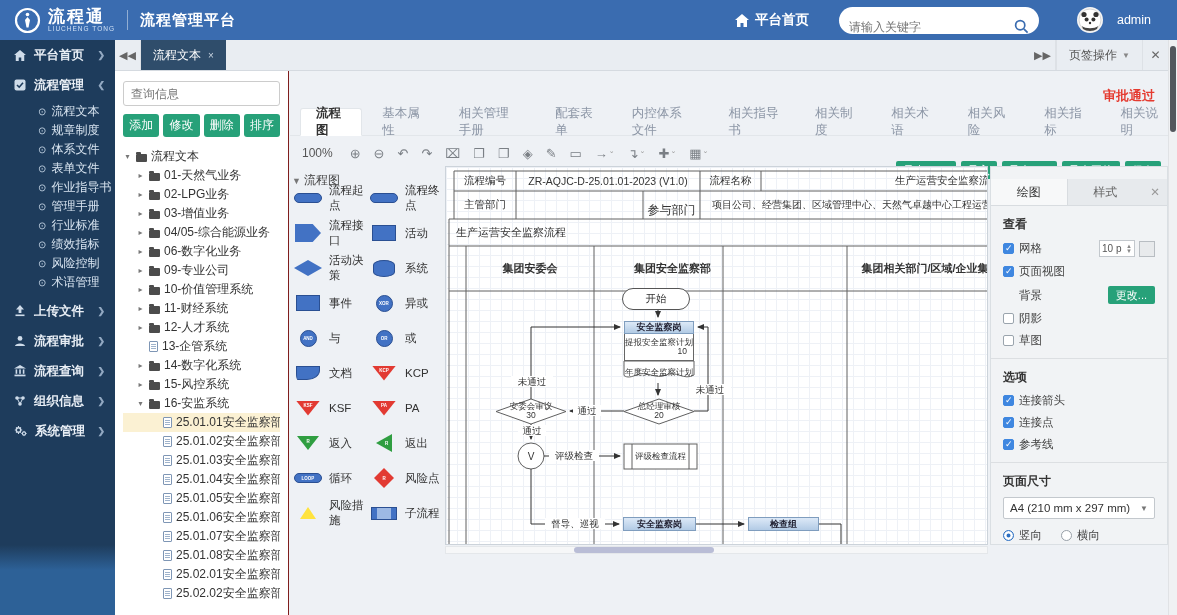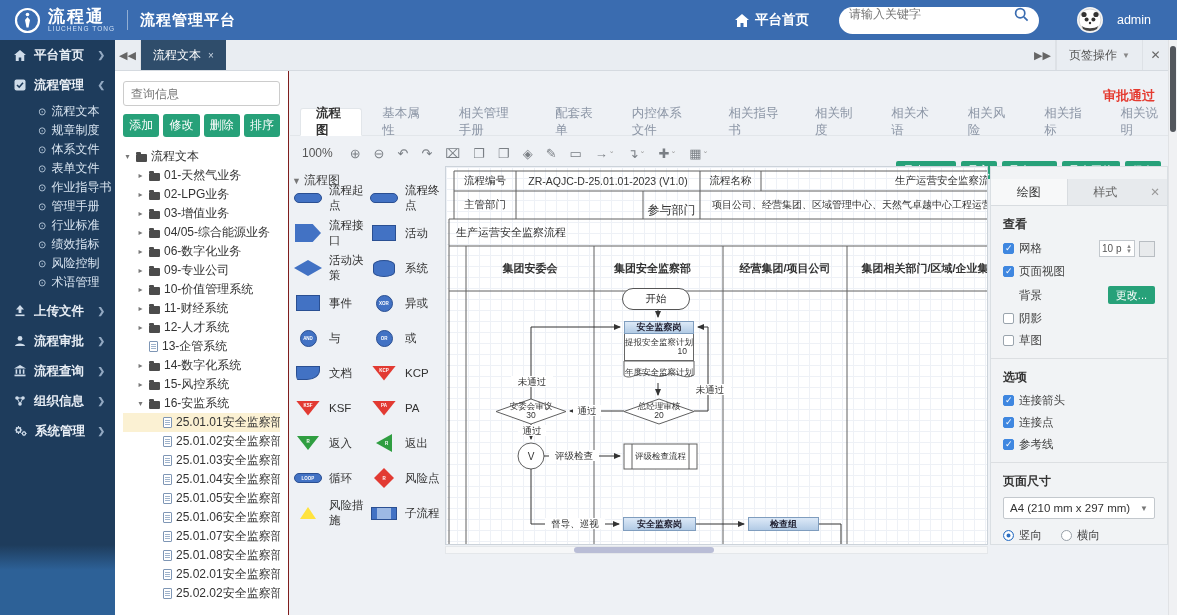--- a/index.html
+++ b/index.html
@@ -8,21 +8,21 @@
 
   
   .hd{position:absolute;top:0;left:0;right:0;height:40px;background:#3a6cb0;display:flex;align-items:center;color:#fff}
   .logo{display:flex;align-items:center;gap:7px;padding-left:14px}
   .logo-txt .l1{font-size:17px;font-weight:bold;letter-spacing:2px;line-height:17px}
   .logo-txt .l2{font-size:6.5px;color:#cfe0f5;letter-spacing:1px}
   .hd-div{width:1px;height:20px;background:rgba(255,255,255,.45);margin:0 12px}
   .app-title{font-size:15px;font-weight:bold;letter-spacing:1px}
   .hd-right{margin-left:auto;display:flex;align-items:center;gap:14px;padding-right:26px}
   .hd-home{display:flex;align-items:center;gap:6px;font-size:13.5px;font-weight:bold}
-  .search{width:200px;height:27px;background:#fff;border-radius:14px;display:flex;align-items:flex-start;padding:0 10px;gap:6px;margin-left:16px}
+  .search{width:200px;height:27px;background:#fff;border-radius:14px;display:flex;align-items:flex-end;padding:0 10px;gap:6px;margin-left:16px}
   .search input{border:none;outline:none;flex:1;font-size:12px;color:#333;background:transparent}
   .avatar{width:26px;height:26px;border-radius:50%;background:#f4f4f4;display:flex;align-items:center;justify-content:center;margin-left:24px}
   .uname{font-size:12.5px}
 
   
   .sb{position:absolute;top:40px;left:0;width:115px;bottom:0;background:linear-gradient(#1e3c5c 0,#1e3c5c 505px,#2d6197 530px,#2d6197 100%);color:#e8eef5;overflow:hidden}
   .sb-item{display:flex;align-items:center;gap:8px;height:30px;padding:0 10px 0 14px;font-size:12.5px;font-weight:bold;cursor:pointer}
   .sb-item svg{flex:none}
   .chev{margin-left:auto;font-size:9px;color:#93a9c2}
   .sb-sub{padding:2px 0 4px}
@@ -99,21 +99,21 @@
   .c-a1{left:8px;top:4px;width:62px;height:20px;font-size:10.5px}
   .c-b1{left:70px;top:4px;width:184px;height:20px;font-size:10.5px}
   .c-c1{left:254px;top:4px;width:61px;height:20px;font-size:10.5px}
   .c-d1{left:315px;top:4px;width:373px;height:20px;font-size:10.5px}
   .c-a2{left:8px;top:24px;width:62px;height:28px;font-size:10.5px}
   .c-b2{left:70px;top:24px;width:127px;height:28px;font-size:10.5px}
   .c-c2{left:197px;top:24px;width:57px;height:39px;font-size:12px}
   .c-d2{left:254px;top:24px;width:434px;height:28px;font-size:10px;line-height:12px;padding:0 4px}
   .c-title{left:4px;top:52px;width:400px;height:27px;justify-content:flex-start;padding-left:6px;font-size:11px}
   .lane{top:79px;height:45px;font-weight:bold;font-size:11px;line-height:13px;padding:0 6px}
-  .ln1{left:20px;width:128px}.ln2{left:142px;width:129px}.ln3{left:277px;width:124px}.ln4{left:401px;width:250px}
+  .ln1{left:20px;width:128px}.ln2{left:162px;width:129px}.ln3{left:277px;width:124px}.ln4{left:401px;width:250px}
   .n-start{left:176px;top:121px;width:68px;height:22px;border:1px solid #555;border-radius:11px;background:#fff;font-size:10.5px}
   .bluebar{background:linear-gradient(#dce9f7,#b2cbe5);border:1px solid #7f9dbe;font-size:9px;font-weight:bold;color:#223}
   .n-posth{left:178px;top:154px;width:70px;height:13px}
   .n-task{left:178px;top:167px;width:70px;height:27px;border:1px solid #666;border-top:none;background:#fff;font-size:8.5px;flex-direction:column;line-height:9px}
   .n-task .no{align-self:flex-end;padding-right:6px}
   .n-doct{left:178px;top:194px;width:70px;height:23px;font-size:8.5px}
   .n-rev{left:178px;top:231px;width:70px;height:26px;font-size:8.5px;flex-direction:column;line-height:9px}
   .n-cou{left:50px;top:231px;width:70px;height:26px;font-size:8.5px;flex-direction:column;line-height:9px}
   .n-v{left:72px;top:276px;width:26px;height:26px;font-size:10px}
   .n-sub{left:178px;top:277px;width:73px;height:25px;font-size:8.5px}
@@ -781,21 +781,20 @@
     <div class="fc c-b1">ZR-AQJC-D-25.01.01-2023  (V1.0)</div>
     <div class="fc c-c1">流程名称</div>
     <div class="fc c-d1">生产运营安全监察流程</div>
     <div class="fc c-a2">主管部门</div>
     <div class="fc c-c2">参与部门</div>
     <div class="fc c-d2">项目公司、经营集团、区域管理中心、天然气卓越中心工程运营部、安全监察部、集团安委会</div>
     <div class="fc c-title">生产运营安全监察流程</div>
 
     <div class="fc lane ln1">集团安委会</div>
     <div class="fc lane ln2">集团安全监察部</div>
-    <div class="fc lane ln3">经营集团/项目公司</div>
     <div class="fc lane ln4">集团相关部门/区域/企业集团/事业部/专业公司</div>
 
     <div class="fc n-start">开始</div>
     <div class="fc bluebar n-posth">安全监察岗</div>
     <div class="fc n-task">
       <span>提报安全监察计划</span>
       <span class="no">10</span>
     </div>
     <div class="fc n-doct">年度安全监察计划</div>
     <div class="fc n-rev">

